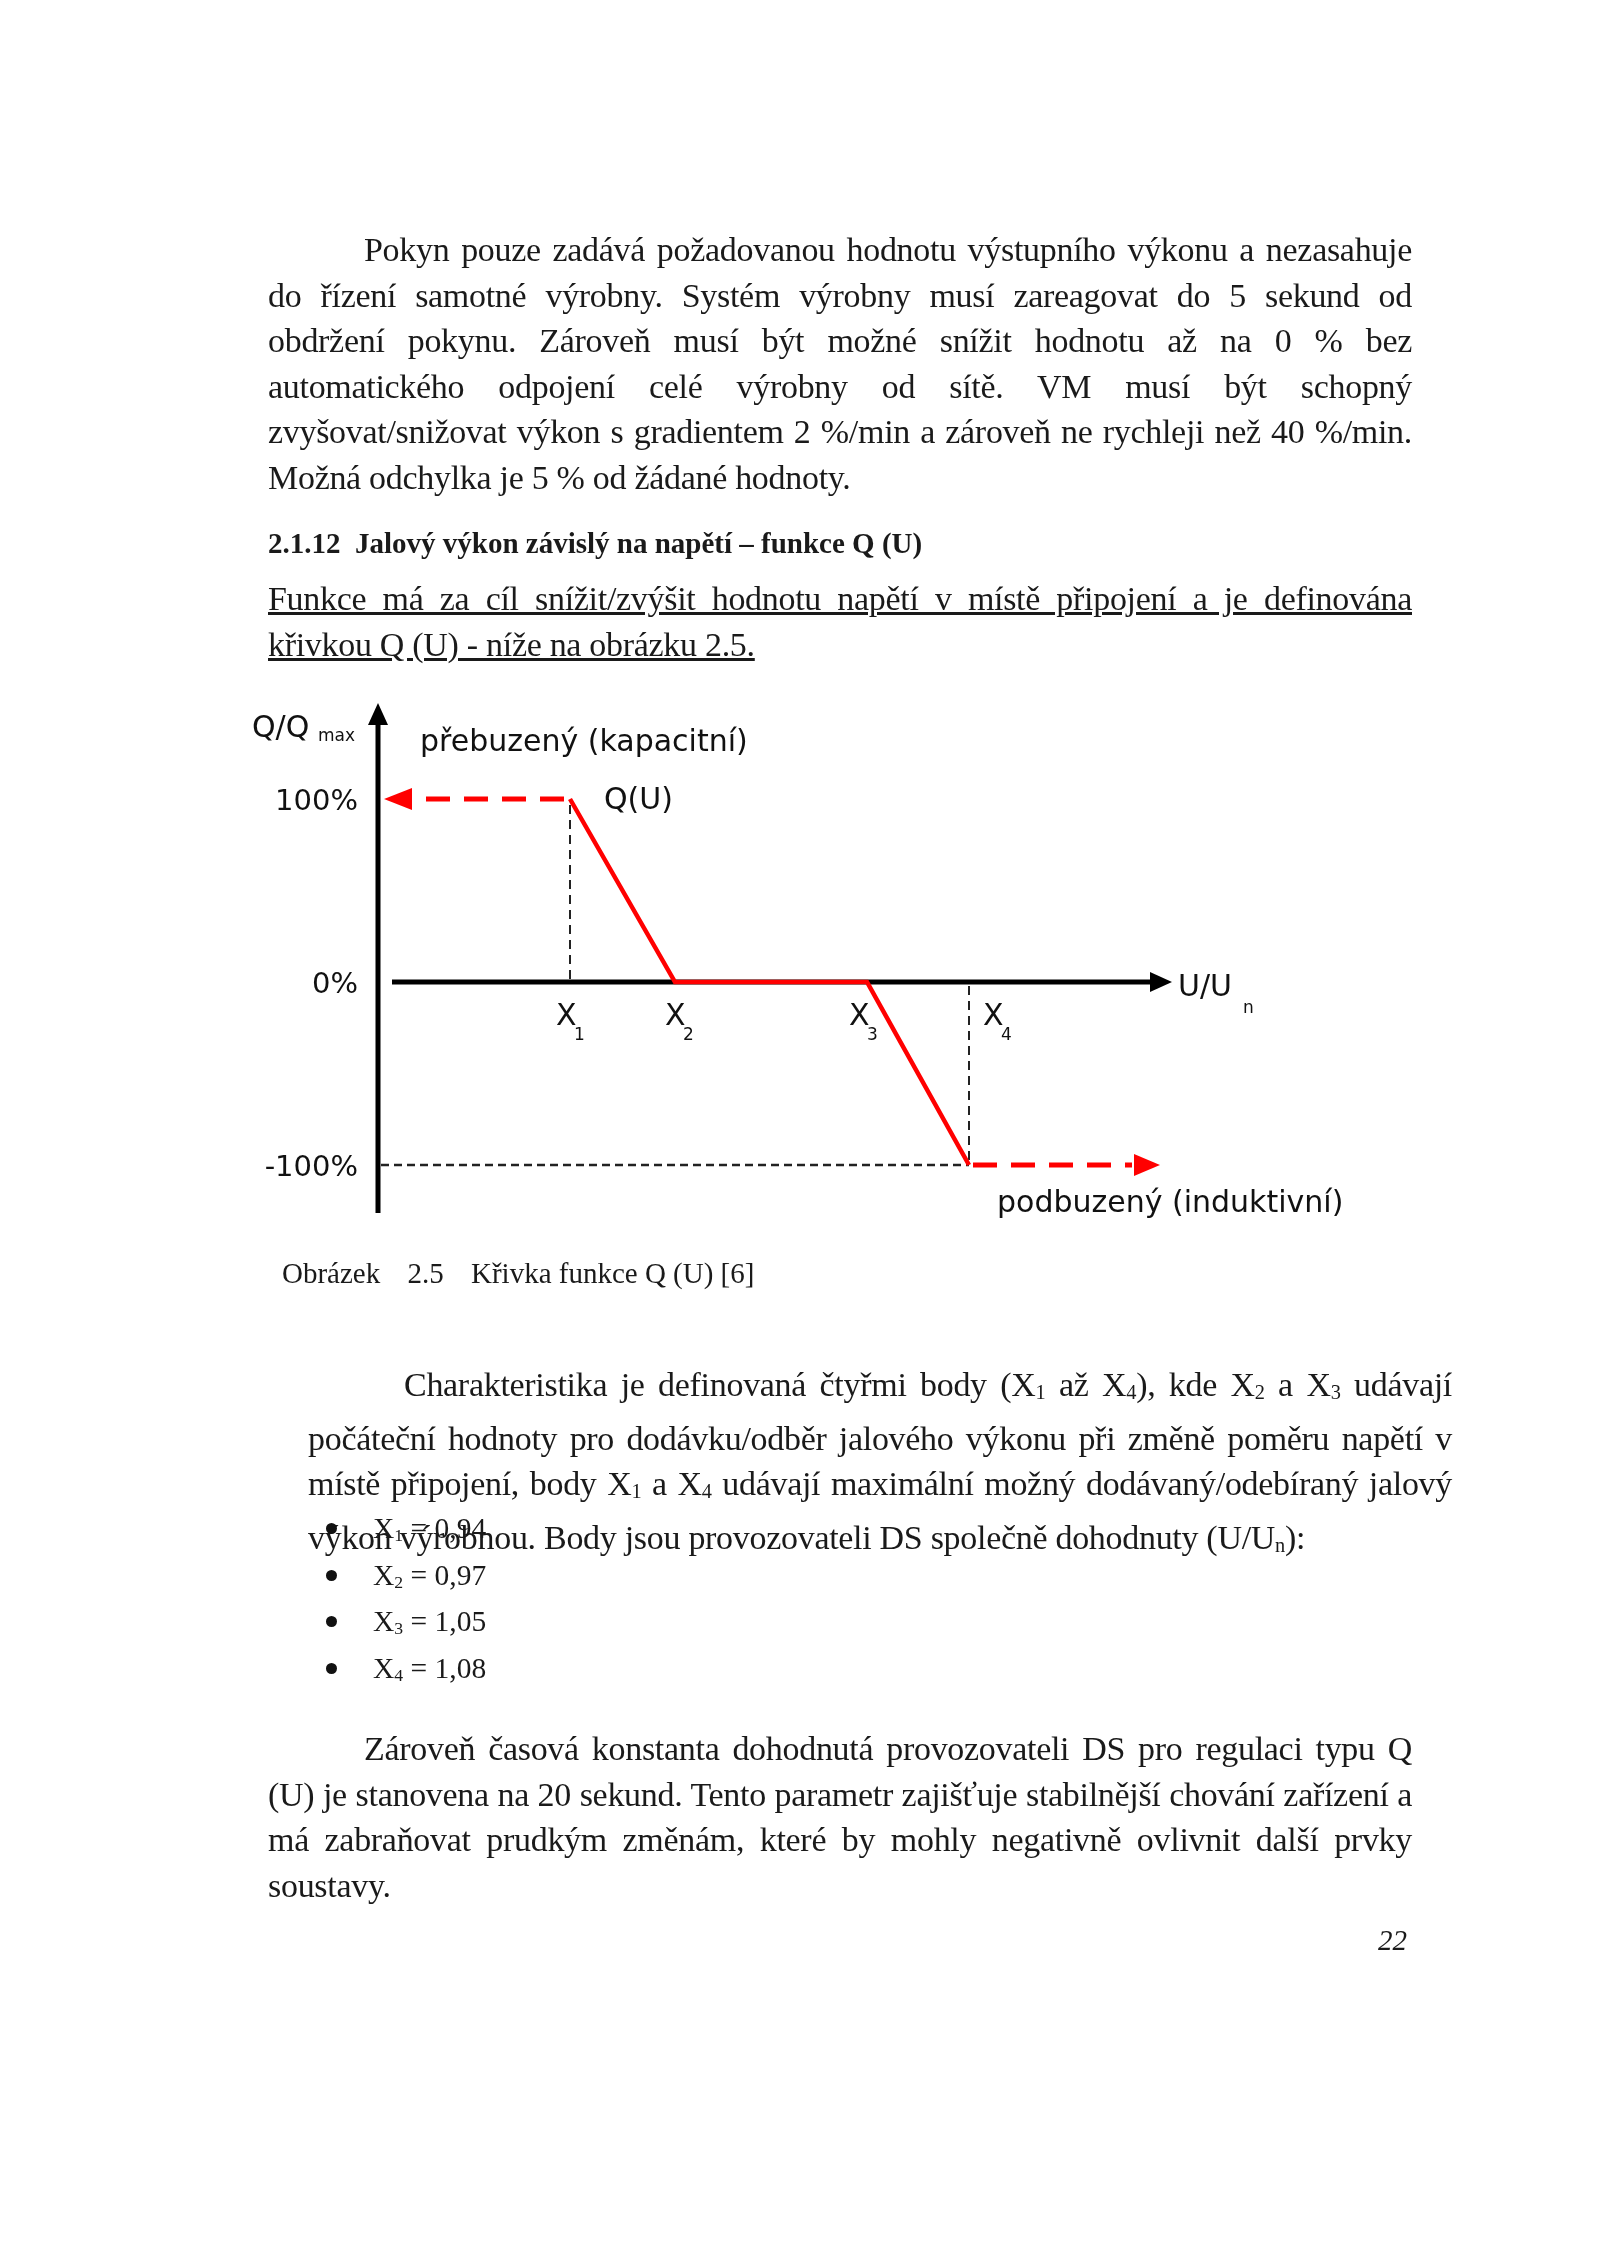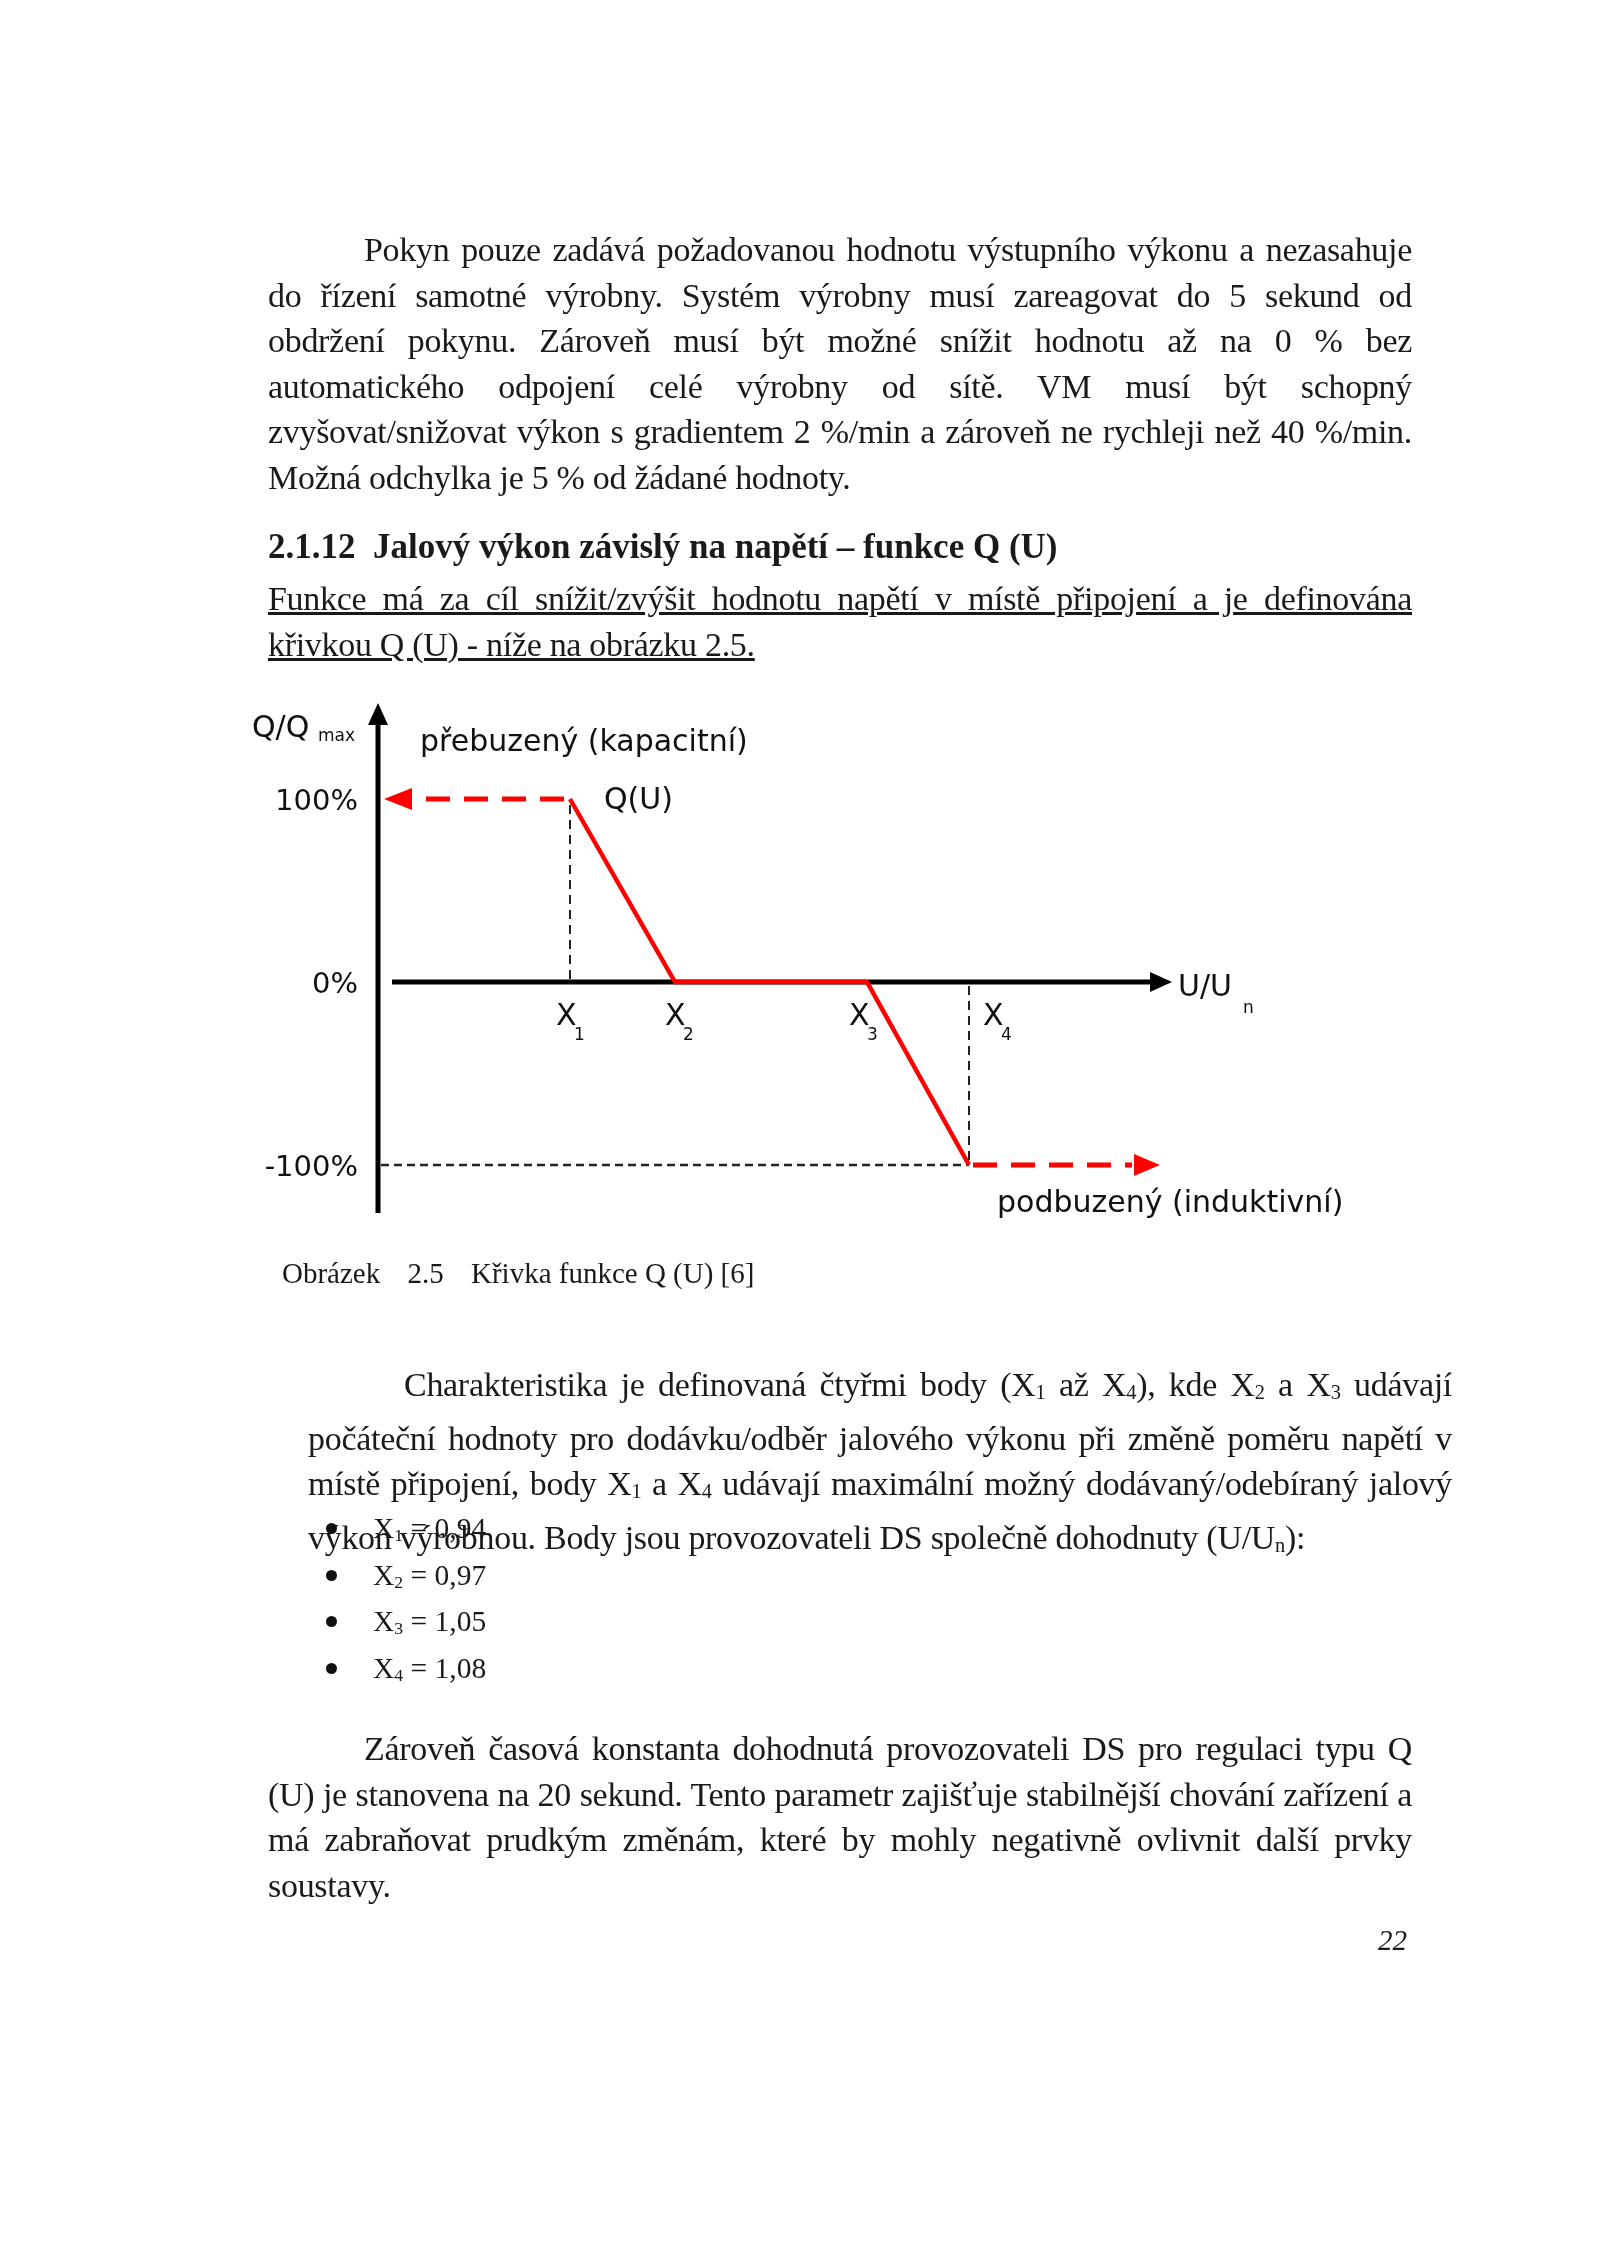--- a/index.html
+++ b/index.html
@@ -1,21 +1,21 @@
 <!DOCTYPE html>
 <html><head>
 <meta charset="utf-8">
 <style>
   html, body { margin:0; padding:0; background:#ffffff; }
   body { width:1600px; height:2262px; position:relative; overflow:hidden;
          font-family:"Liberation Serif", serif; color:#1a1a1a; }
   .para { position:absolute; left:268px; width:1144px; font-size:34px; line-height:45.5px;
           text-align:justify; text-align-last:left; letter-spacing:-0.3px; }
   .indent { text-indent:96px; }
-  .heading { position:absolute; left:268px; top:527px; font-size:35px; font-weight:bold; }
+  .heading { position:absolute; left:268px; top:527px; font-size:29px; font-weight:bold; }
   .caption { position:absolute; left:282px; top:1257px; font-size:29px; }
   .caption span { margin-right:20px; }
   .bullets { position:absolute; left:318px; top:1497px; margin:8px; padding:0; list-style:none; font-size:29.5px; }
   .bullets li { height:46.5px; line-height:46.5px; position:relative; padding-left:47px; }
   .bullets li .dot { position:absolute; left:0; top:18px; width:11px; height:11px; border-radius:50%; background:#111; }
   sub.s { font-size:60%; vertical-align:-3px; }
   .pagenum { position:absolute; left:1378px; top:1924px; font-size:29px;font-style:italic; }
   svg { position:absolute; left:0; top:0; }
   .chart-text { font-family:"DejaVu Sans", sans-serif; fill:#111; }
 </style>

